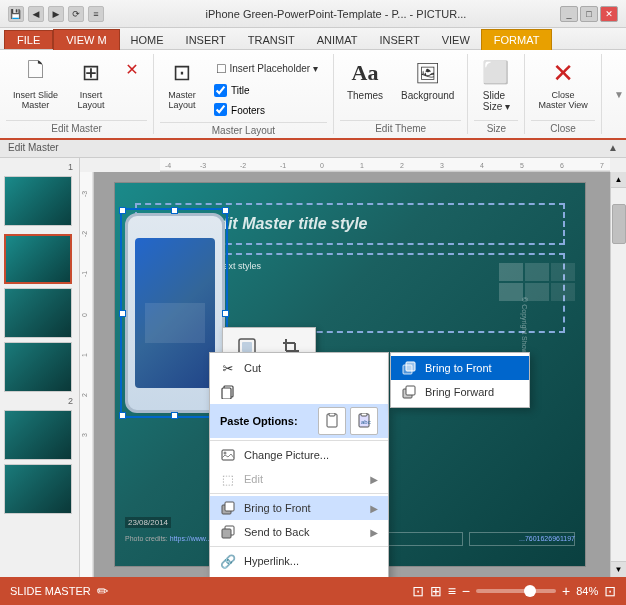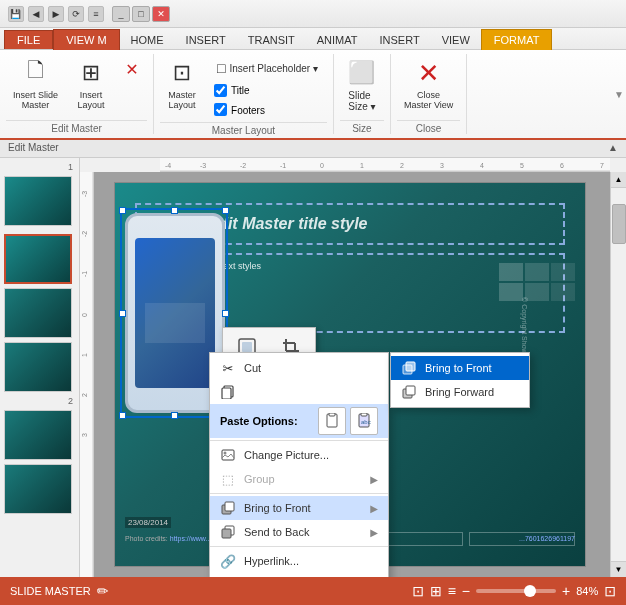--- a/index.html
+++ b/index.html
@@ -459,20 +459,21 @@
 <body>
 
 <div class="title-bar">
   <div class="title-bar-icons">
     <div class="title-bar-icon">💾</div>
     <div class="title-bar-icon">◀</div>
     <div class="title-bar-icon">▶</div>
     <div class="title-bar-icon">⟳</div>
     <div class="title-bar-icon">≡</div>
   </div>
+  <span class="title-bar-text">iPhone Green-PowerPoint-Template - P... - PICTUR...</span>
   <div class="title-bar-controls">
     <div class="title-btn">_</div>
     <div class="title-btn">□</div>
     <div class="title-btn close">✕</div>
   </div>
 </div>
 
 <div class="ribbon-tabs">
   <div class="ribbon-tab file">FILE</div>
   <div class="ribbon-tab active">VIEW M</div>
@@ -521,20 +522,33 @@
         </div>
         <div style="display:flex;align-items:flex-end;gap:4px;padding:2px 4px;">
           <input type="checkbox" checked="" style="margin: 0px;">
           <span style="font-size:10px;">Footers</span>
         </div>
       </div>
     </div>
     <div class="ribbon-group-label">Master Layout</div>
   </div>
 
+  <div class="ribbon-group">
+    <div class="ribbon-group-content">
+      <div class="ribbon-btn">
+        <div class="ribbon-btn-icon" style="font-size:22px;font-weight:bold;font-family:serif;">Aa</div>
+        <span style="font-size:10px;">Themes</span>
+      </div>
+      <div class="ribbon-btn">
+        <div class="ribbon-btn-icon" style="font-size:20px;">🖼</div>
+        <span style="font-size:10px;">Background</span>
+      </div>
+    </div>
+    <div class="ribbon-group-label">Edit Theme</div>
+  </div>
 
   <div class="ribbon-group">
     <div class="ribbon-group-content">
       <div class="ribbon-btn">
         <div class="ribbon-btn-icon" style="font-size:22px;">⬜</div>
         <span style="font-size:10px;">Slide<br>Size ▾</span>
       </div>
     </div>
     <div class="ribbon-group-label">Size</div>
   </div>
@@ -742,21 +756,21 @@
                 <rect x="1" y="2" width="12" height="10" rx="1" fill="none" stroke="#444" stroke-width="1"></rect>
                 <circle cx="4" cy="5" r="1.5" fill="#888"></circle>
                 <polyline points="1,10 4,7 7,9 10,6 13,10" fill="none" stroke="#888" stroke-width="1"></polyline>
               </svg>
             </div>
             <span class="context-item-label">Change Picture...</span>
           </div>
 
           <div class="context-item disabled">
             <div class="context-item-icon">⬚</div>
-            <span class="context-item-label">Group</span>
+            <span class="context-item-label">Edit</span>
             <span class="context-item-arrow">▶</span>
           </div>
           <div class="context-separator"></div>
 
           <div class="context-item highlighted">
             <div class="context-item-icon">
               <svg width="14" height="14" viewBox="0 0 14 14">
                 <rect x="1" y="4" width="9" height="9" rx="1" fill="#aaa" stroke="#555" stroke-width="1"></rect>
                 <rect x="4" y="1" width="9" height="9" rx="1" fill="white" stroke="#555" stroke-width="1"></rect>
               </svg>

